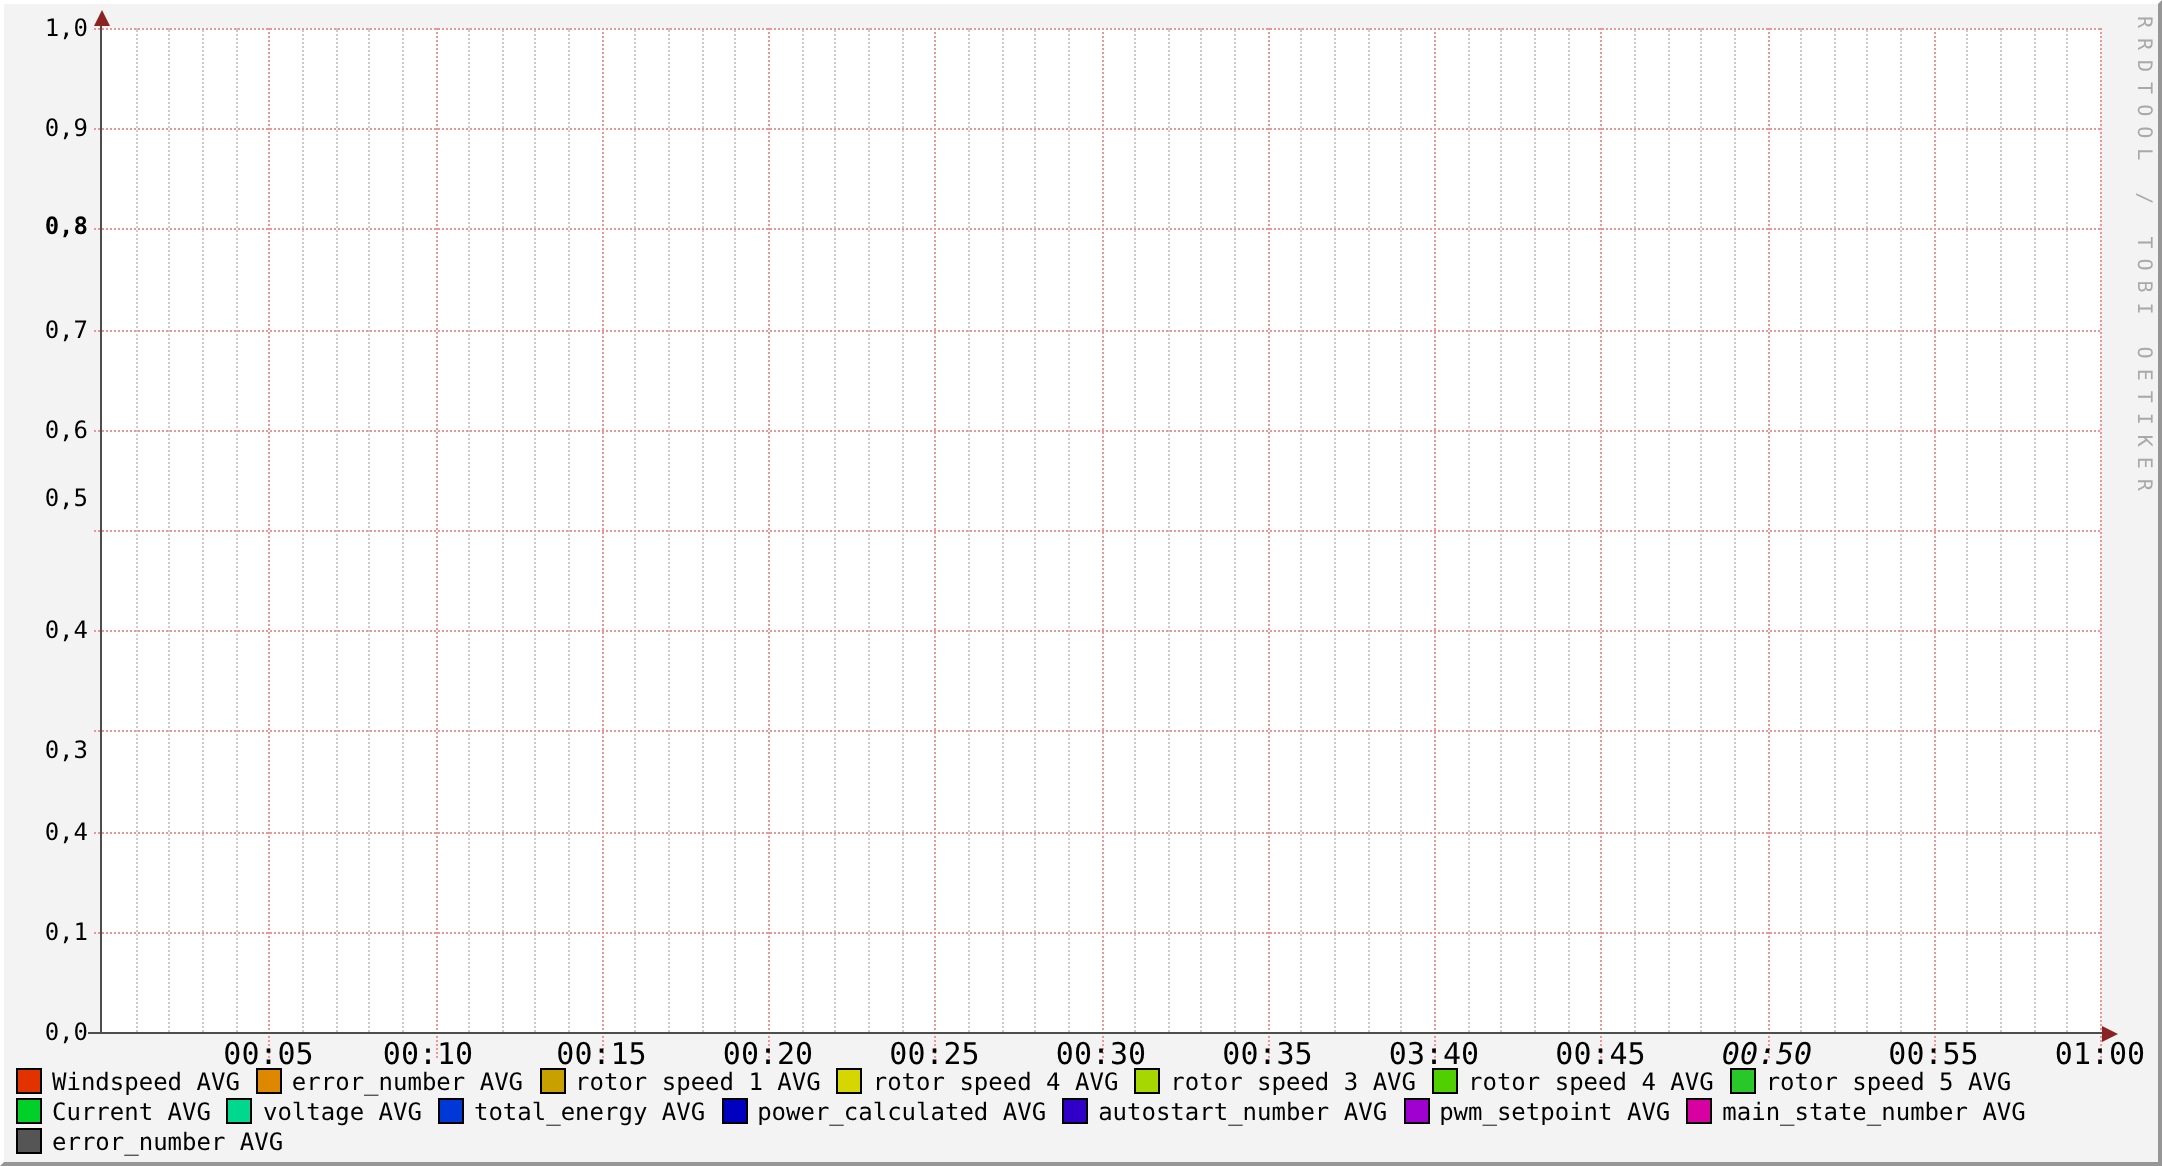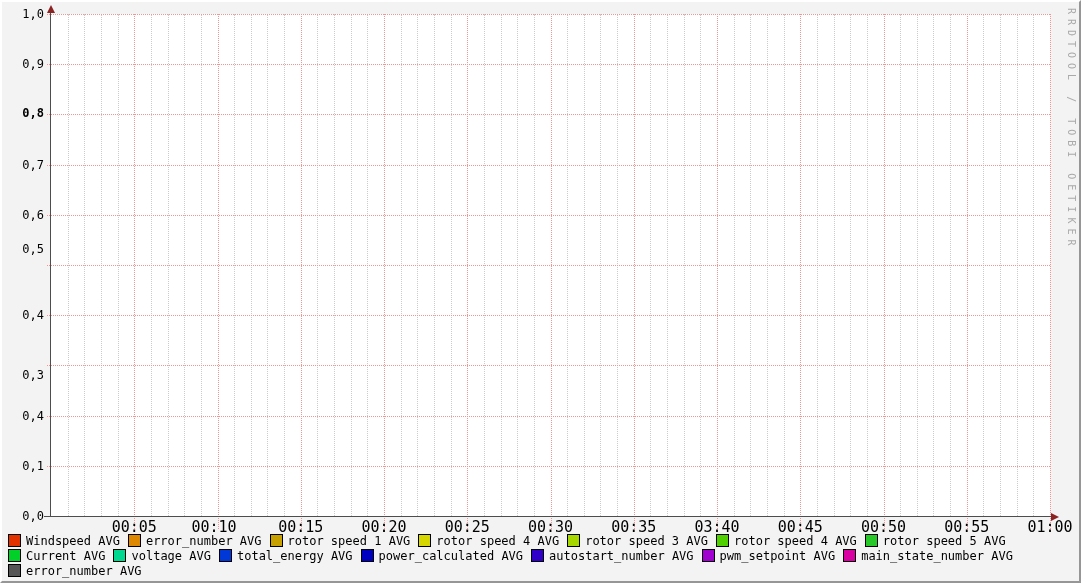--- a/index.html
+++ b/index.html
@@ -133,21 +133,21 @@
   <div id="xlabels">
       <div class="xtick" style="left: 106.25px; top: 518px;">00:05</div>
       <div class="xtick" style="left: 186px; top: 518px;">00:10</div>
       <div class="xtick" style="left: 272.75px; top: 518px;">00:15</div>
       <div class="xtick" style="left: 356px; top: 518px;">00:20</div>
       <div class="xtick" style="left: 439.25px; top: 518px;">00:25</div>
       <div class="xtick" style="left: 522.5px; top: 518px;">00:30</div>
       <div class="xtick" style="left: 605.75px; top: 518px;">00:35</div>
       <div class="xtick" style="left: 689px; top: 518px;">03:40</div>
       <div class="xtick" style="left: 772.25px; top: 518px;">00:45</div>
-      <div class="xtick" style="left: 855.5px; top: 518px;">00:50</div>
+      <div class="xtick" style="left: 855.5px; top: 518px; font-style: italic;">00:50</div>
       <div class="xtick" style="left: 938.75px; top: 518px;">00:55</div>
       <div class="xtick" style="left: 1022px; top: 518px;">01:00</div>
     </div>
   <div id="legend">
       <div class="legend-row">
         <div class="legend-item">
           <div class="swatch" style="background: rgb(225, 50, 0);"></div>
           <div class="">Windspeed AVG</div>
         </div>
         <div class="legend-item">

